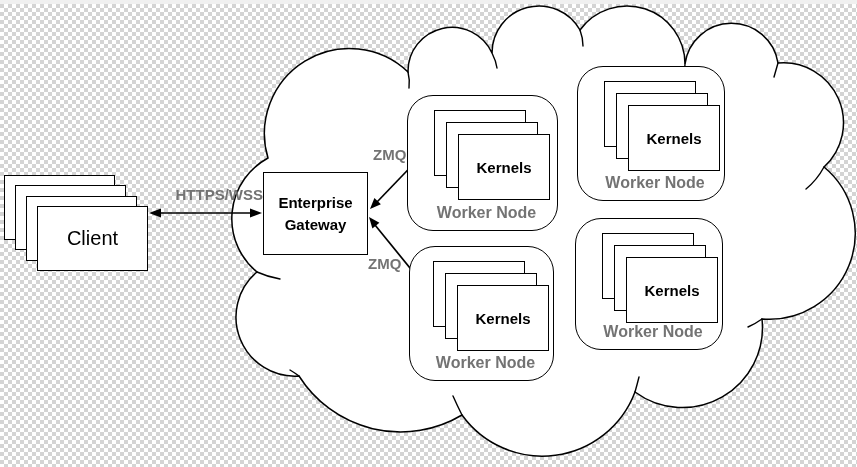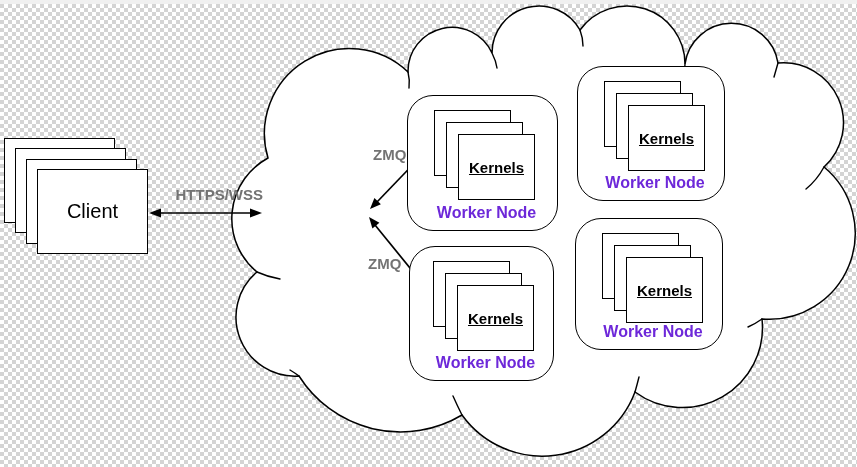--- a/index.html
+++ b/index.html
@@ -22,46 +22,46 @@
   .cloud-shape{fill:var(--fill);stroke:var(--line);stroke-width:1.5;}
   .cloud-stub{fill:none;stroke:var(--line);stroke-width:1.4;stroke-linecap:round;}
   .arrow-line{stroke:var(--line);stroke-width:1.7;}
   .arrow-head{fill:var(--line);stroke:none;}
 
   .card{
     position:absolute;background:var(--fill);border:1.5px solid var(--line);
     box-sizing:border-box;
   }
   .client-stack{position:absolute;left:4px;top:138px;width:145px;height:117px;}
-  .client-card{width:111px;height:85px;}
+  .client-card{width:111px;height:65px;margin-top:37px;}
   .client-card.front{display:flex;align-items:center;justify-content:center;}
   .client-label{font-size:20px;color:#000;}
 
   .gateway-box{
     position:absolute;left:263px;top:172px;width:105px;height:83px;
     background:var(--fill);border:1.5px solid var(--line);box-sizing:border-box;
     display:flex;flex-direction:column;align-items:center;justify-content:center;
   }
   .gateway-box div{font-size:15px;font-weight:700;line-height:1.45;color:#000;}
 
   .edge-label{
     position:absolute;font-size:15px;font-weight:700;color:#737373;white-space:nowrap;
   }
 
   .worker-node{
     position:absolute;background:var(--fill);border:1.5px solid var(--line);
     border-radius:26px;box-sizing:border-box;
   }
   .kstack{position:absolute;left:26px;top:14px;width:97px;height:90px;}
-  .kcard{width:77px;height:66px;text-decoration:underline;}
+  .kcard{width:92px;height:66px;}
   .kcard.front{display:flex;align-items:center;justify-content:center;}
   .kernels-label{font-size:15px;font-weight:600;color:#000;}
   .wn-label{
     position:absolute;left:8px;right:0;bottom:8px;text-align:center;
-    font-size:16px;font-weight:600;color:#6d28d9;
+    font-size:16px;font-weight:600;color:#737373;
   }
 </style>
 </head>
 <body>
 
 <div class="stage">
   <div class="checker"></div>
   <div class="topstrip"></div>
 
   <svg class="cloud-layer" width="857" height="467" viewBox="0 0 857 467">
@@ -119,20 +119,24 @@
     <div class="card client-card" style="left:0;top:0"></div>
     <div class="card client-card" style="left:11px;top:10px"></div>
     <div class="card client-card" style="left:22px;top:21px"></div>
     <div class="card client-card front" style="left:33px;top:31px">
       <span class="client-label">Client</span>
     </div>
   </div>
 
   <div class="edge-label" style="left:157px;top:186px;width:106px;text-align:right">HTTPS/WSS</div>
 
+  <div class="gateway-box">
+    <div>Enterprise</div>
+    <div>Gateway</div>
+  </div>
 
   <div class="edge-label" style="left:373px;top:146px">ZMQ</div>
   <div class="edge-label" style="left:368px;top:255px">ZMQ</div>
 
   <div class="worker-node" style="left:407px;top:95px;width:151px;height:136px">
     <div class="kstack">
       <div class="card kcard" style="left:0;top:0"></div>
       <div class="card kcard" style="left:12px;top:12px"></div>
       <div class="card kcard front" style="left:24px;top:24px">
         <span class="kernels-label">Kernels</span>

